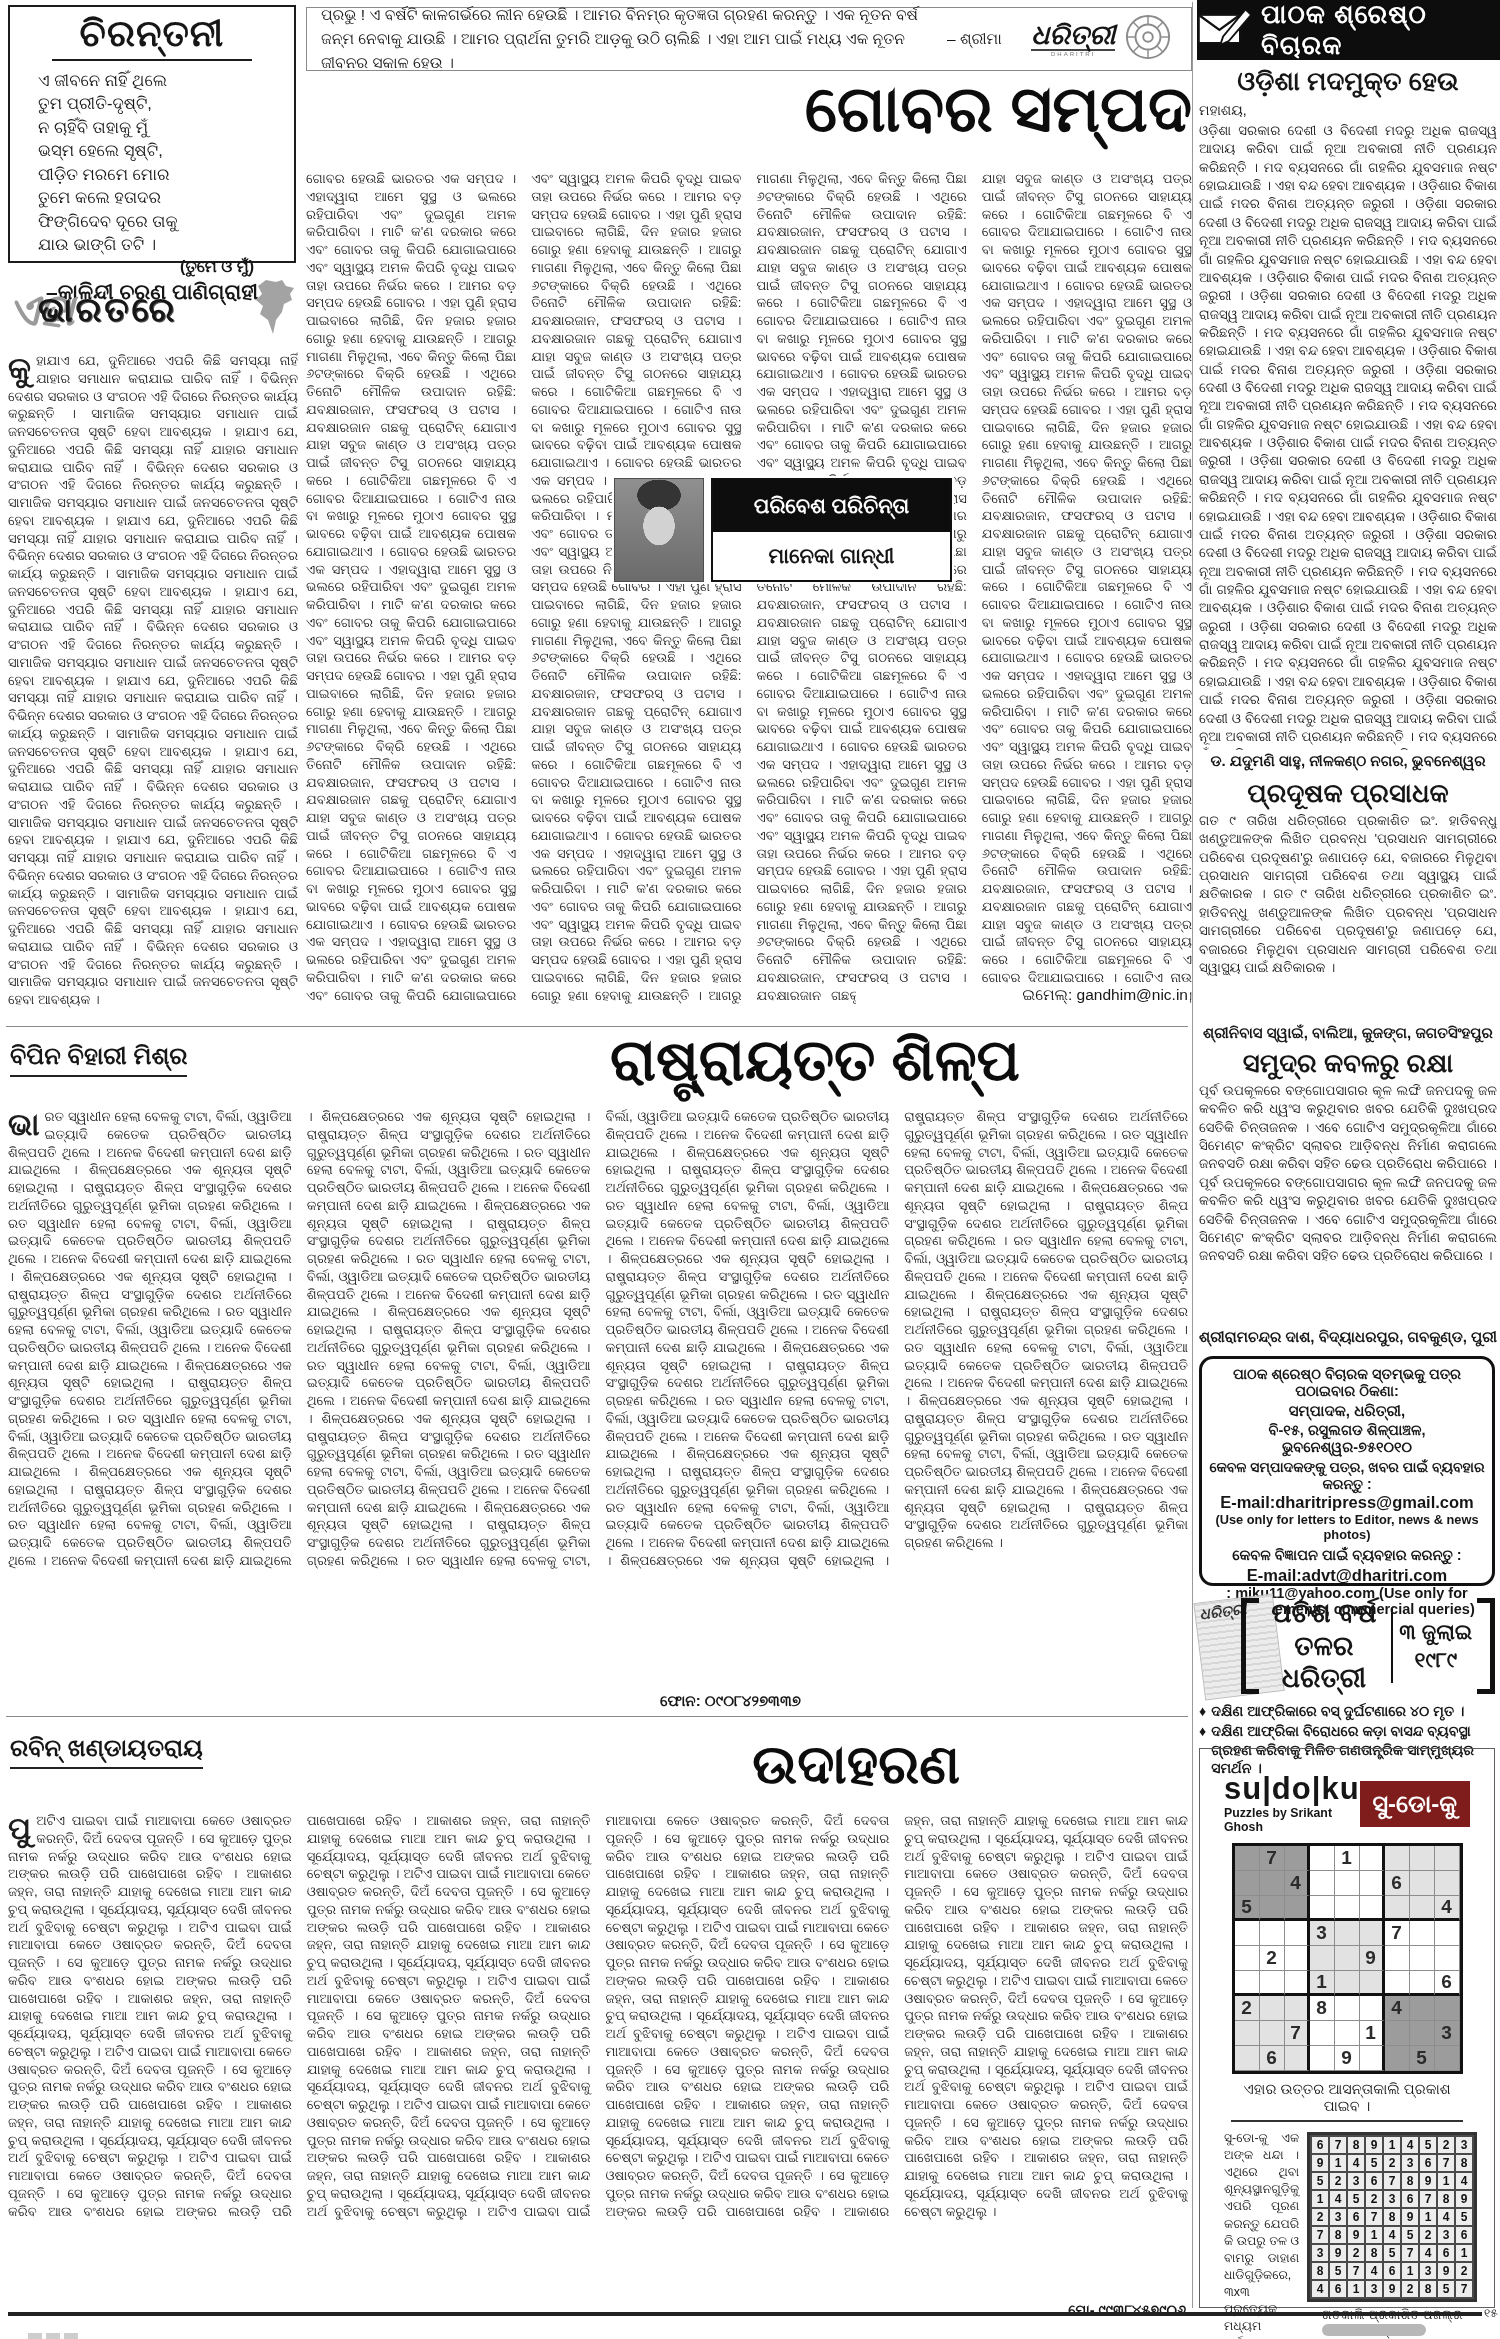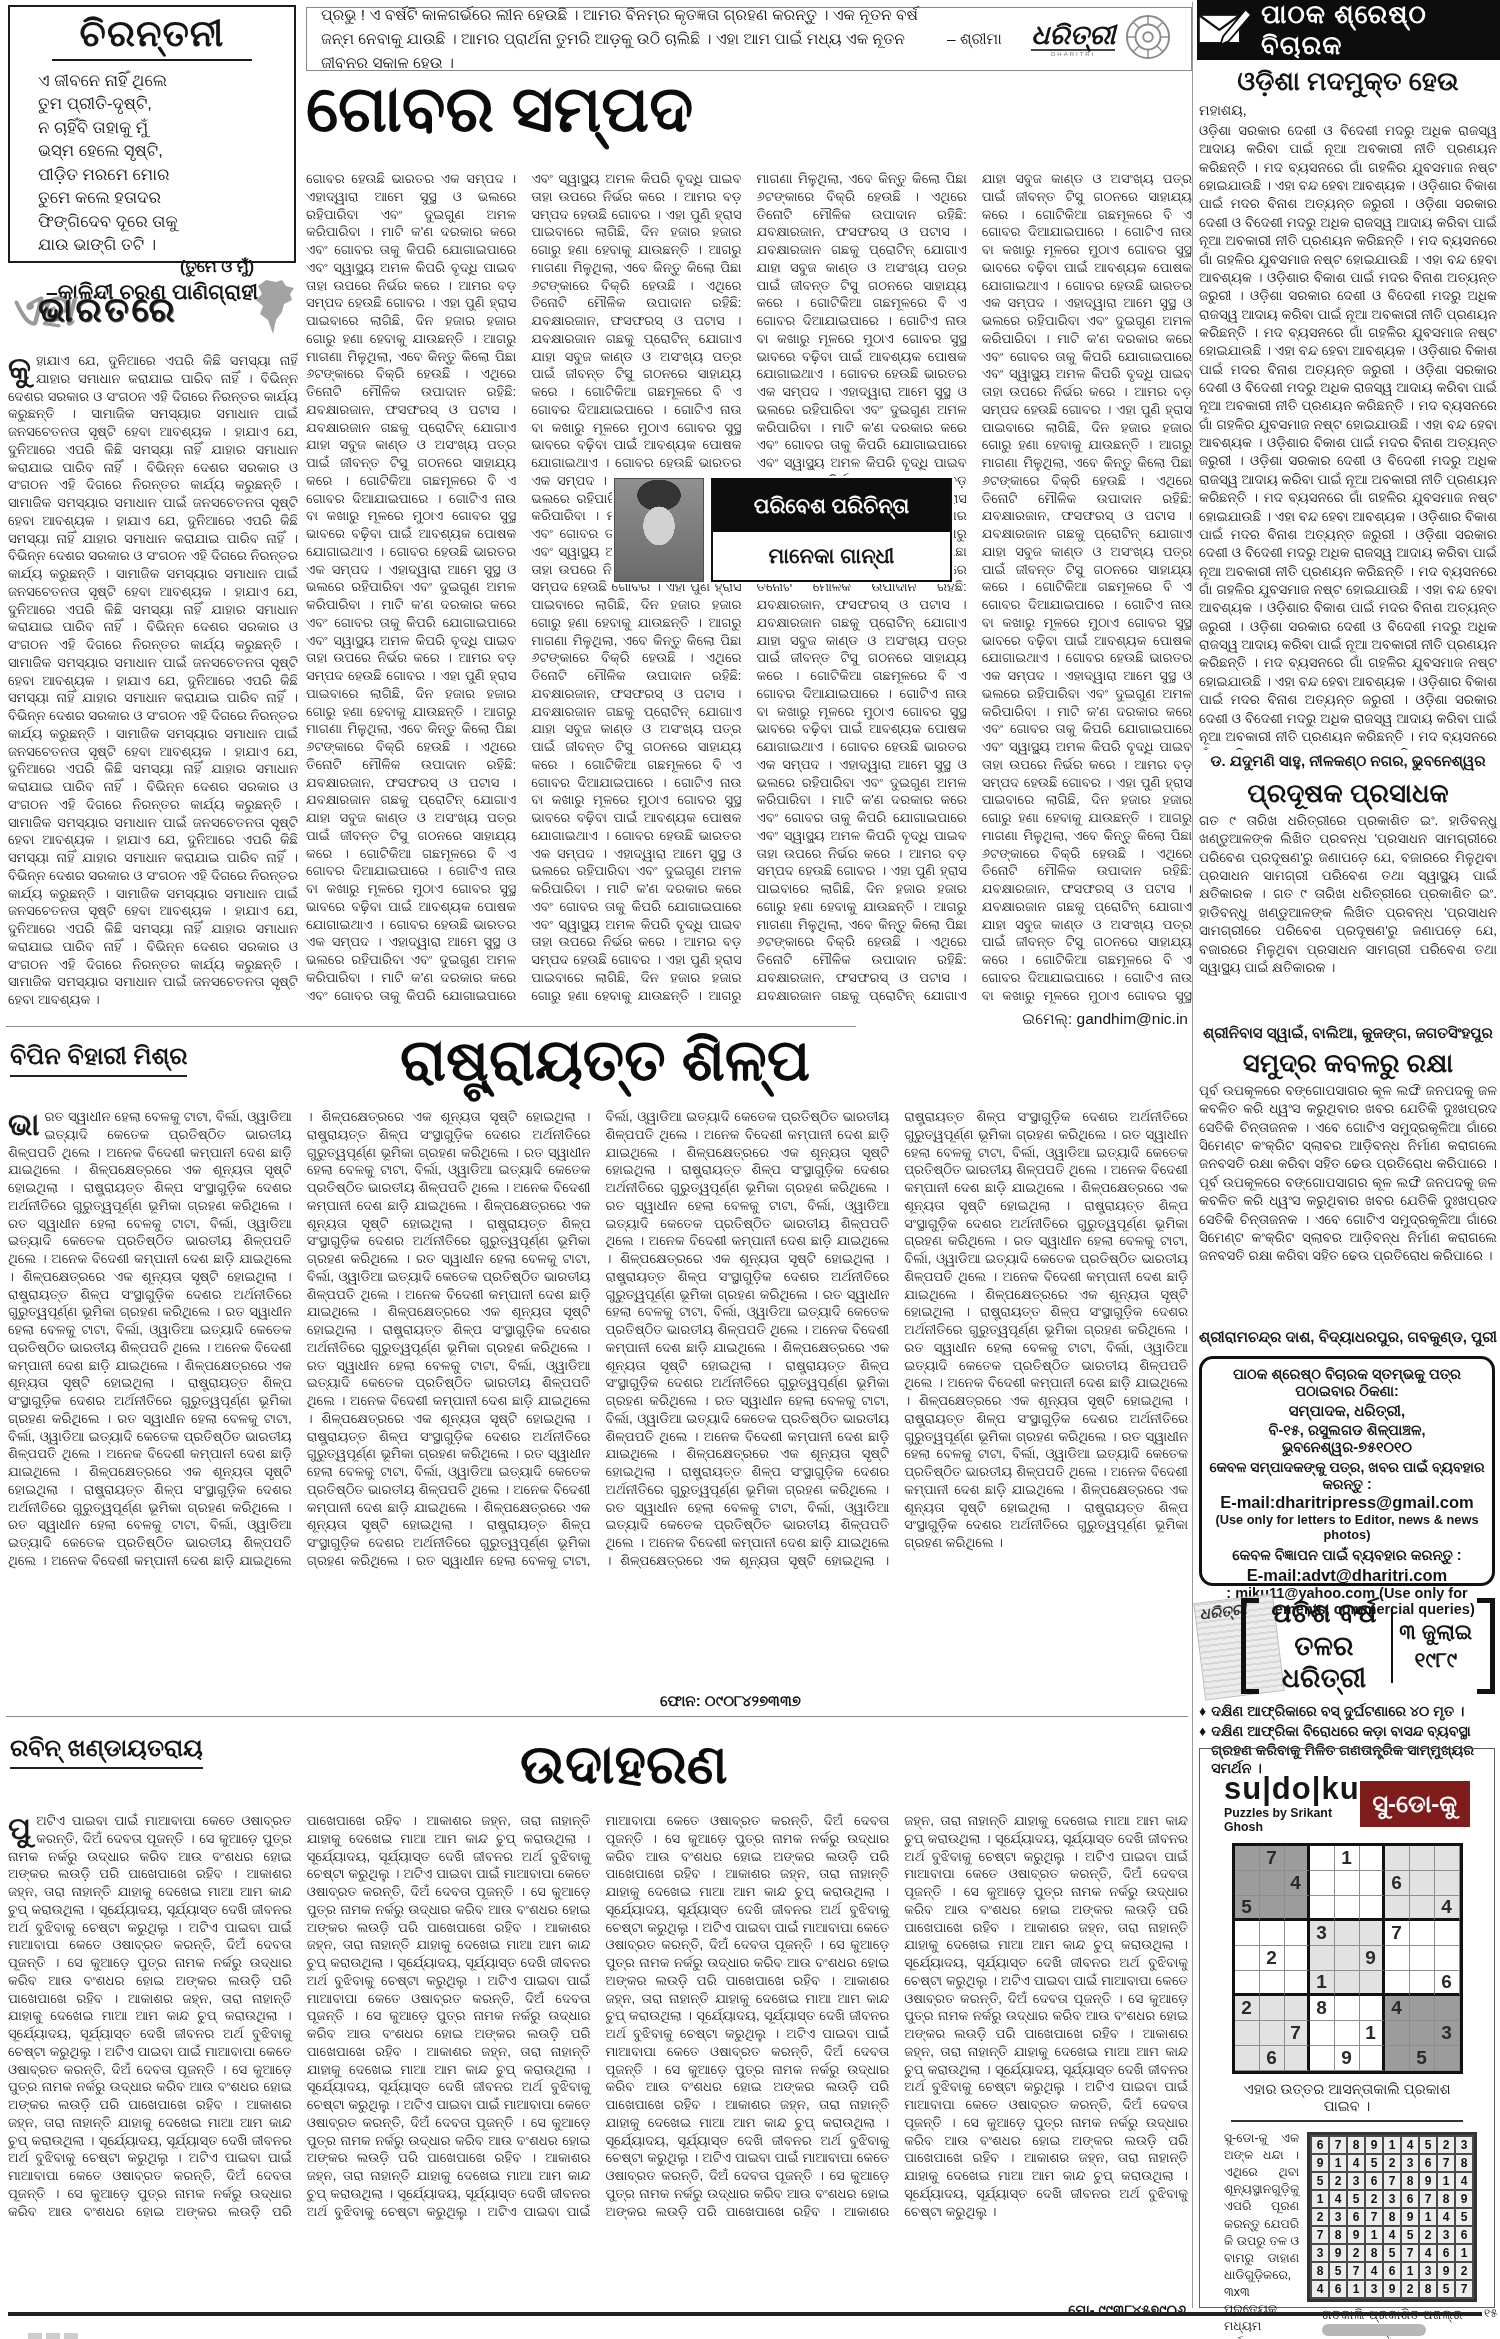--- a/index.html
+++ b/index.html
@@ -26,36 +26,36 @@
 
   
   #letters-banner{left:1197px;top:0;width:303px;height:60px;background:#0d0d0d;display:flex;align-items:center;gap:8px;padding:0 0;box-sizing:border-box;}
   #letters-banner .btitle{color:#fff;font-size:26px;font-weight:800;letter-spacing:1px;text-shadow:0 0 2px #000;}
 
   
   .vrule{width:1px;background:#9a9a9a;}
   .hrule{height:1px;background:#8a8a8a;}
 
   
-  .headline{font-weight:800;color:#0c0c0c;text-align:left;line-height:1.05;}
+  .headline{font-weight:800;color:#0c0c0c;text-align:right;line-height:1.05;}
   .byline{font-size:24px;font-weight:800;border-bottom:2px solid #222;display:inline-block;padding-bottom:5px;}
   .bodytext{font-size:13.2px;line-height:1.345;color:#1d1d1d;}
   .dropcap{float:left;font-size:31px;font-weight:800;line-height:.95;padding:2px 5px 0 0;}
 
   #gobara-headline{left:306px;top:76px;width:886px;font-size:64px;}
   #gobara-body{left:306px;top:170px;width:886px;height:840px;column-count:4;column-gap:15px;}
   #maneka-box{left:612px;top:476px;width:342px;height:108px;background:#fff;display:flex;gap:7px;padding:2px;z-index:3;box-sizing:border-box;}
   #maneka-photo{width:88px;height:102px;border:1px solid #4e4e4e;
      background:radial-gradient(ellipse 26px 32px at 50% 46%, #d2d2d2 60%, rgba(0,0,0,0) 61%),
                 radial-gradient(ellipse 36px 26px at 50% 16%, #343434 60%, rgba(0,0,0,0) 61%),
                 linear-gradient(#909090,#6b6b6b);}
   #maneka-caption{flex:1;border:2px solid #101010;display:flex;flex-direction:column;}
   #maneka-caption .cap-top{background:#0d0d0d;color:#fff;font-size:21px;font-weight:800;flex:1.1;display:flex;align-items:center;justify-content:center;}
   #maneka-caption .cap-bot{font-size:21px;font-weight:800;flex:1;display:flex;align-items:center;justify-content:center;}
-  #gobara-email{left:856px;top:984px;width:330px;text-align:right;font-size:15.5px;background:#fff;padding:2px 2px;margin-top:24px;}
+  #gobara-email{left:856px;top:984px;width:330px;text-align:right;font-size:15.5px;background:#fff;padding:2px 2px;}
 
   
   #eha-header{left:8px;top:278px;width:290px;height:64px;}
   #eha-script{position:absolute;left:0;top:6px;font-family:"DejaVu Serif",serif;font-style:italic;font-size:44px;color:#9a9a9a;font-weight:bold;}
   #eha-main{position:absolute;left:30px;top:12px;font-size:34px;font-weight:800;letter-spacing:3px;text-shadow:1px 1px 0 #555;}
   #eha-map{position:absolute;right:2px;top:0;}
   #eha-body{left:8px;top:352px;width:290px;height:656px;}
 
   
   #rash-byline{left:10px;top:1042px;}

